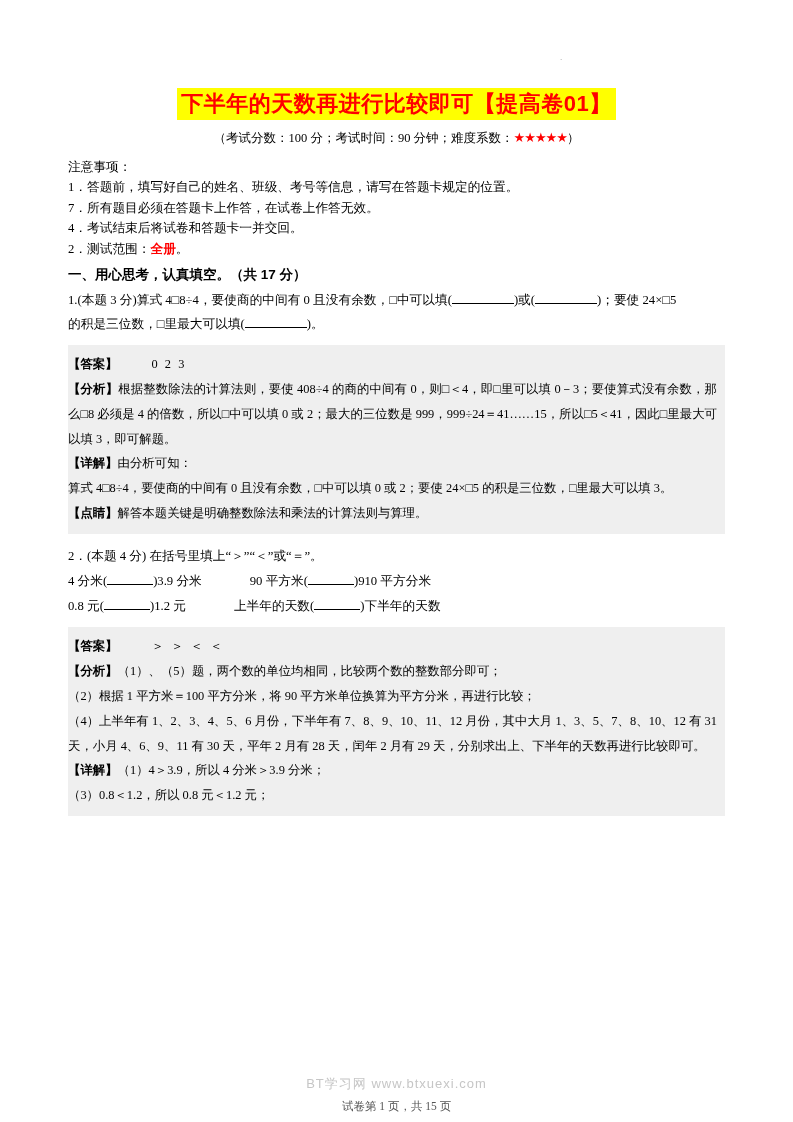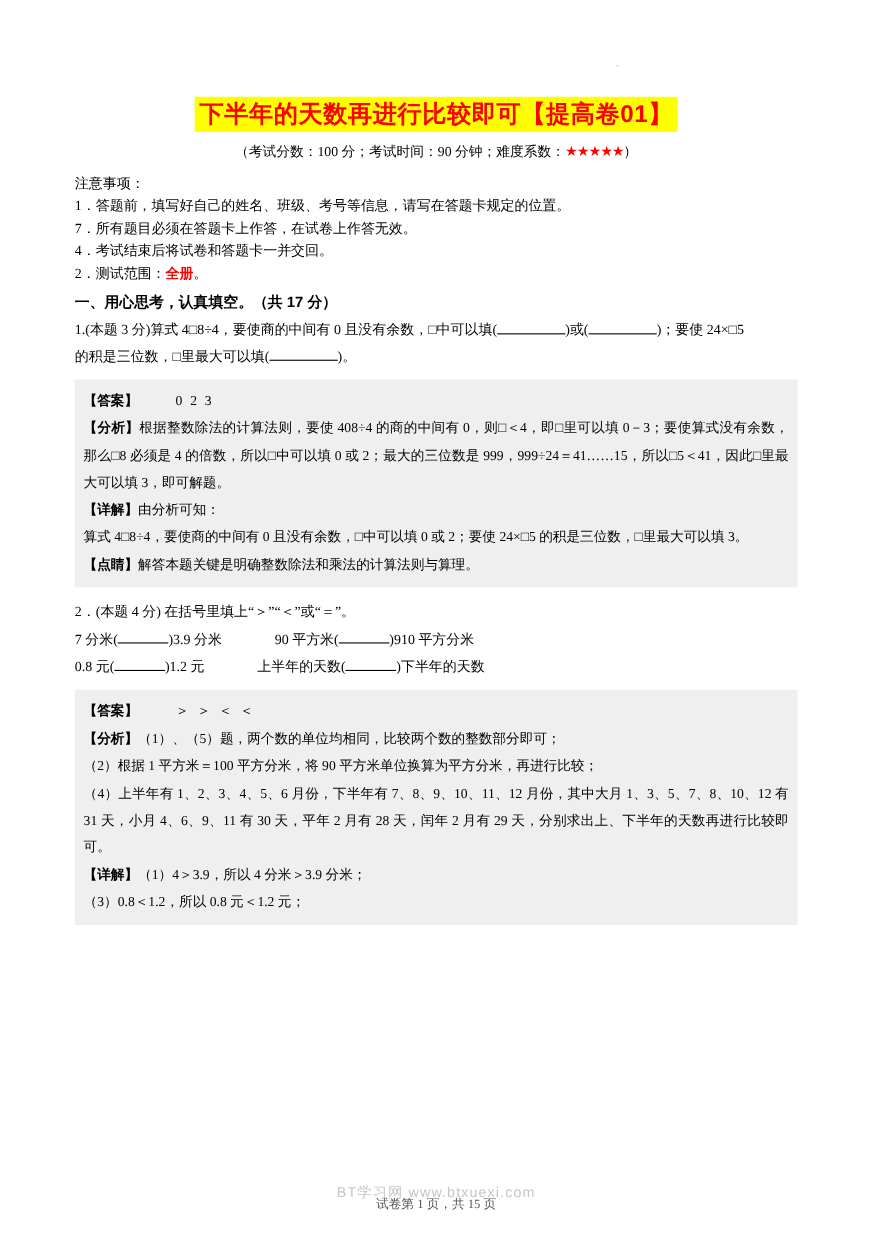--- a/index.html
+++ b/index.html
@@ -91,21 +91,21 @@
   }
   .blank-sm {
     display: inline-block;
     border-bottom: 1px solid #000;
     width: 46px;
     vertical-align: baseline;
   }
   .ansbox {
     background: #efefef;
     margin-top: 8px;
-    padding: 7px 8px 8px 8px;
+    padding: 7px 8px 8px 0;
     font-size: 12.4px;
     line-height: 2.0;
   }
   .ansbox p {
     margin: 0;
     text-align: justify;
   }
   .ansbox .spaced {
     letter-spacing: 2px;
   }
@@ -131,21 +131,21 @@
     left: 0;
     width: 100%;
     text-align: center;
     font-size: 13px;
     color: #c6c6c6;
     letter-spacing: 1px;
     font-family: "Liberation Sans", sans-serif;
   }
   .pagenum {
     position: absolute;
-    bottom: 20px;
+    bottom: 8px;
     left: 0;
     width: 100%;
     text-align: center;
     font-size: 11.5px;
     color: #555;
     font-family: "Liberation Serif", serif;
   }
 </style>
 </head>
 <body>
@@ -182,21 +182,21 @@
     <p><span class="lbl">【答案】</span><span class="mono-gap"></span><span class="spaced">0        2        3</span></p>
     <p><span class="lbl">【分析】</span><span>根据整数除法的计算法则，要使 408÷4 的商的中间有 0，则□＜4，即□里可以填 0－3；要使算式没有余数，那么□8 必须是 4 的倍数，所以□中可以填 0 或 2；最大的三位数是 999，999÷24＝41……15，所以□5＜41，因此□里最大可以填 3，即可解题。</span></p>
     <p><span class="lbl">【详解】</span><span>由分析可知：</span></p>
     <p>算式 4□8÷4，要使商的中间有 0 且没有余数，□中可以填 0 或 2；要使 24×□5 的积是三位数，□里最大可以填 3。</p>
     <p><span class="lbl">【点睛】</span><span>解答本题关键是明确整数除法和乘法的计算法则与算理。</span></p>
   </div>
 
   <div class="q2">
     <div>2．(本题 4 分) 在括号里填上“＞”“＜”或“＝”。</div>
     <div class="tbl-row">
-      <span>7 分米(</span><span class="blank-sm"></span><span>)3.9 分米</span><span class="mono-gap-lg"></span><span>90 平方米(</span><span class="blank-sm"></span><span>)910 平方分米</span>
+      <span>4 分米(</span><span class="blank-sm"></span><span>)3.9 分米</span><span class="mono-gap-lg"></span><span>90 平方米(</span><span class="blank-sm"></span><span>)910 平方分米</span>
     </div>
     <div class="tbl-row">
       <span>0.8 元(</span><span class="blank-sm"></span><span>)1.2 元</span><span class="mono-gap-lg"></span><span>上半年的天数(</span><span class="blank-sm"></span><span>)下半年的天数</span>
     </div>
   </div>
 
   <div class="ansbox">
     <p><span class="lbl">【答案】</span><span class="mono-gap"></span><span class="spaced">＞         ＞         ＜         ＜</span></p>
     <p><span class="lbl">【分析】</span><span>（1）、（5）题，两个数的单位均相同，比较两个数的整数部分即可；</span></p>
     <p>（2）根据 1 平方米＝100 平方分米，将 90 平方米单位换算为平方分米，再进行比较；</p>

